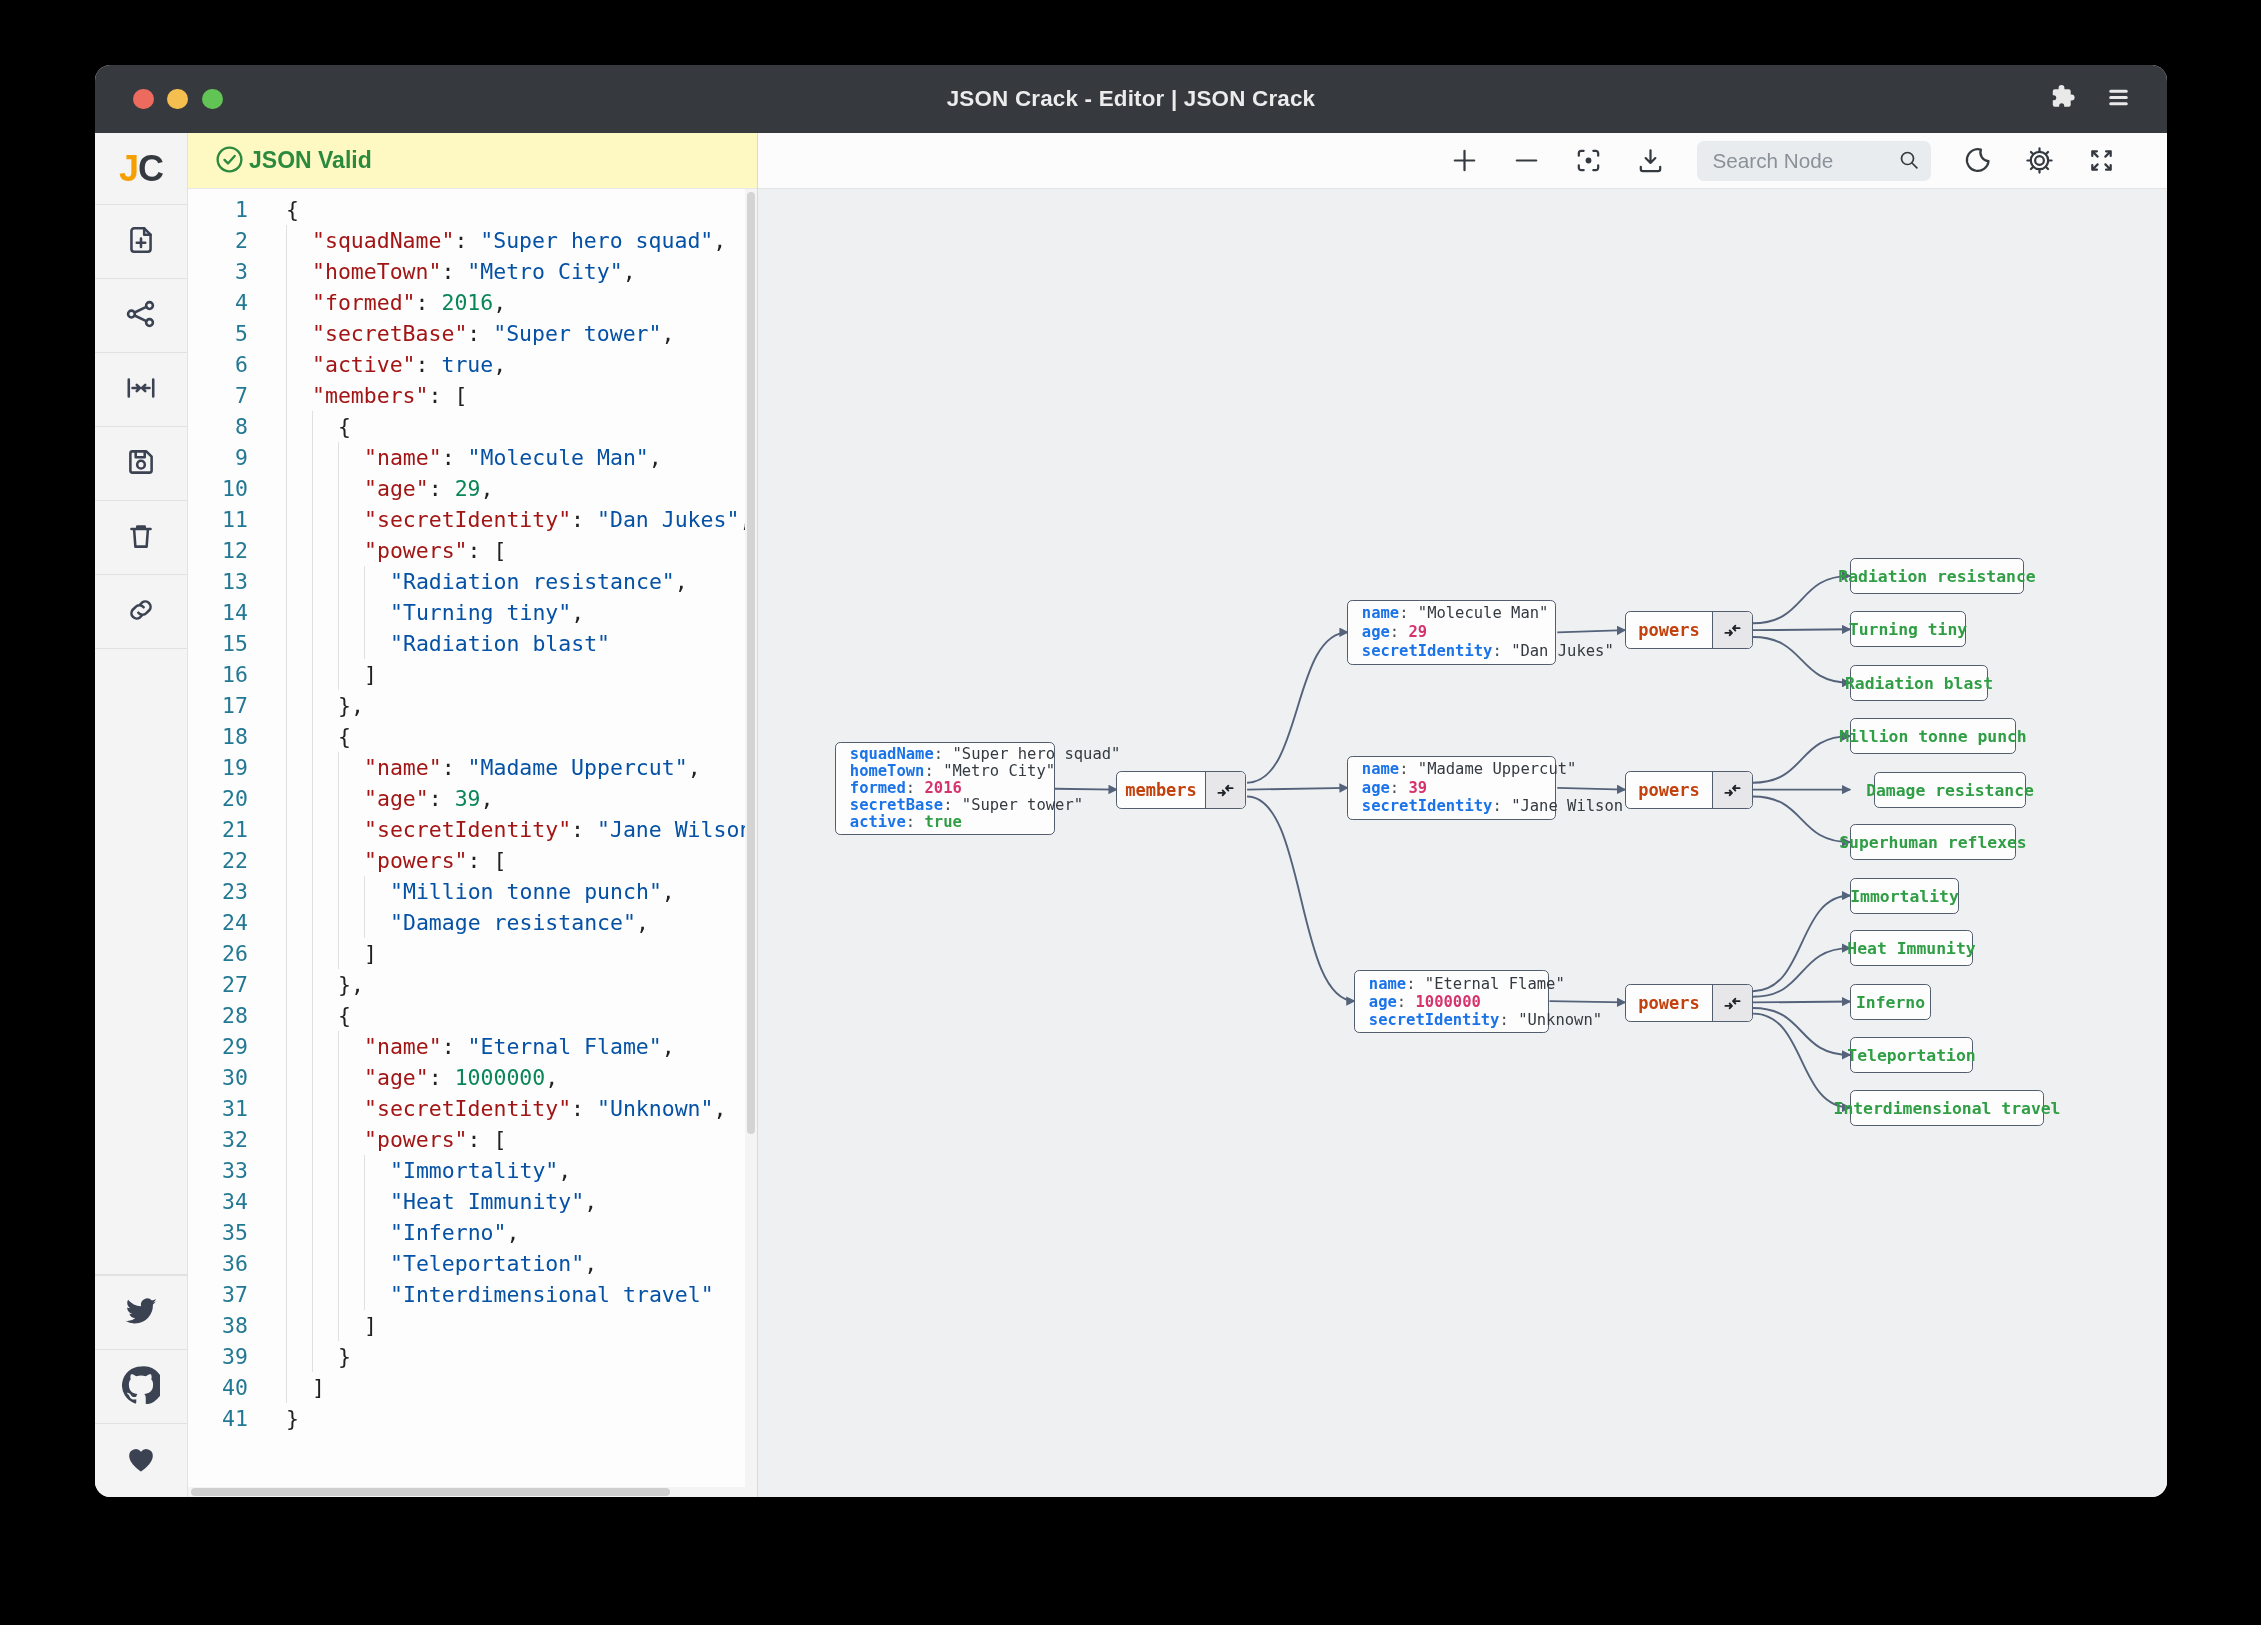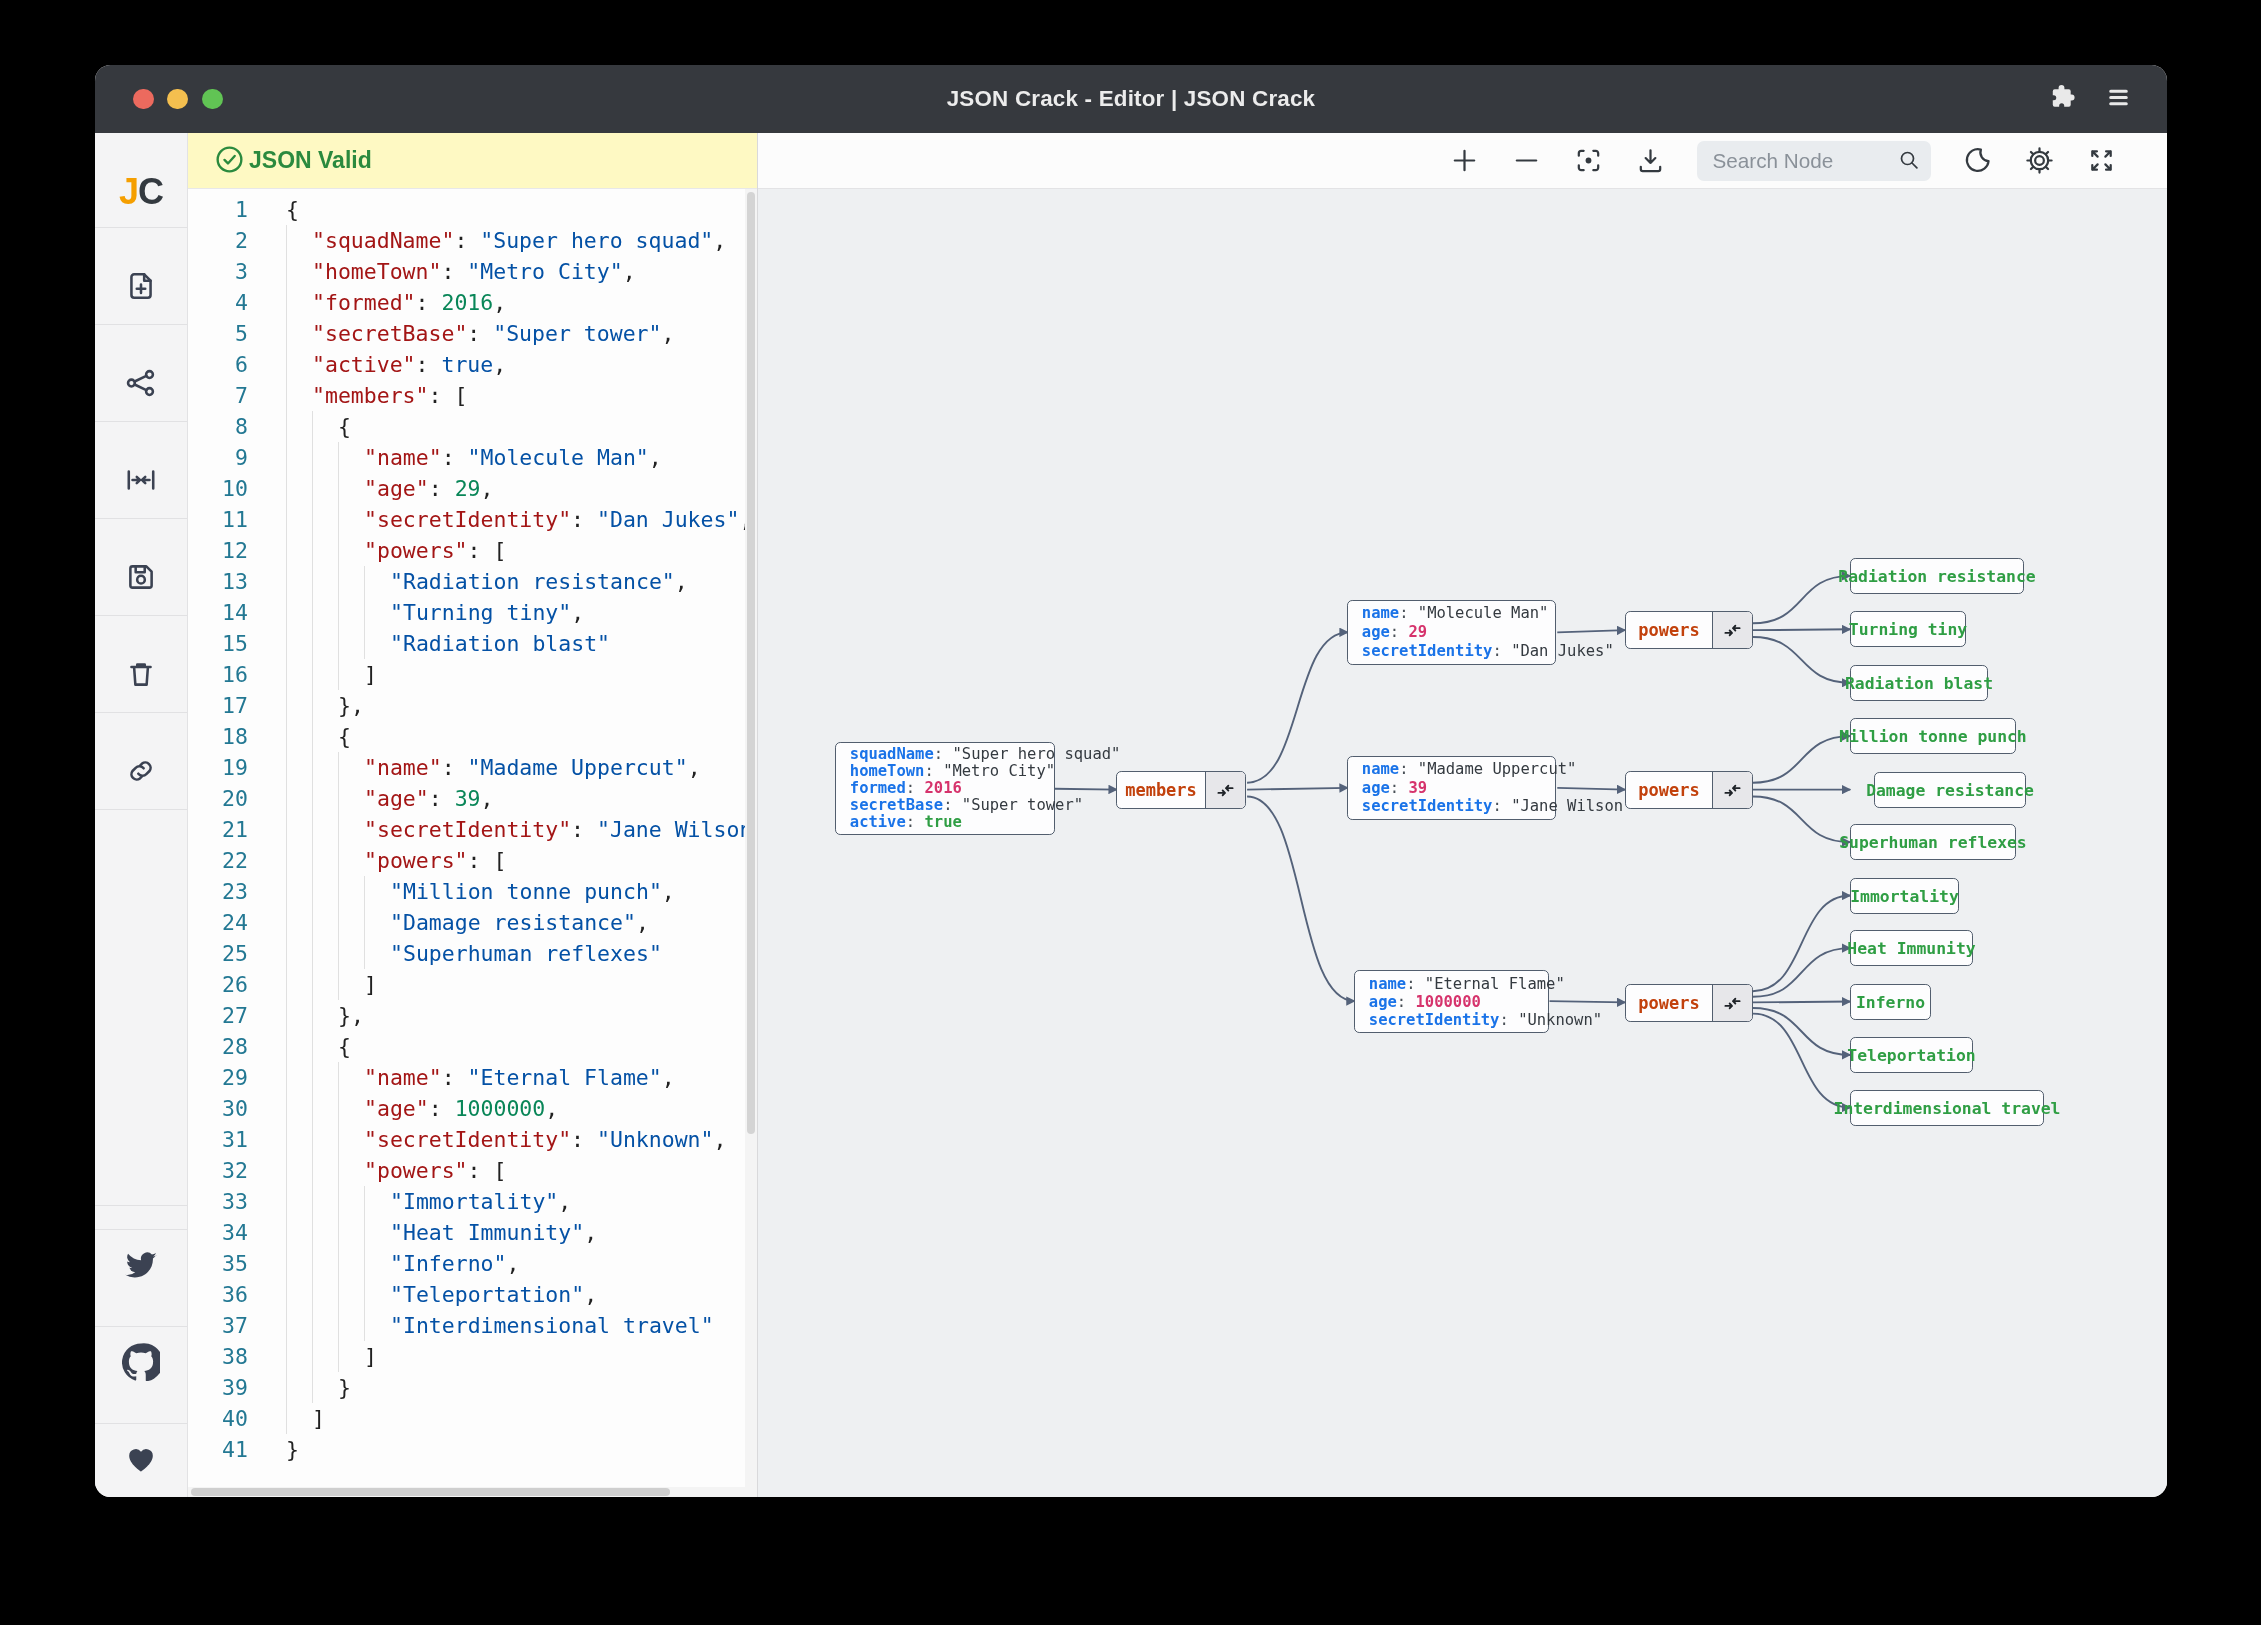--- a/index.html
+++ b/index.html
@@ -13,21 +13,21 @@
   .tlight { width:20.7px; height:20.7px; border-radius:50%; }
   .tl-red{ background:#ec6a5e; } .tl-yellow{ background:#f4bf4f; } .tl-green{ background:#61c454; }
   .win-title { position:absolute; left:0; right:0; text-align:center; color:#ececec;
                font-size:22.4px; font-weight:700; letter-spacing:0.2px; }
   .tb-right { position:absolute; right:33px; display:flex; gap:26px; align-items:center; }
   
   .main { flex:1; display:flex; min-height:0; }
   
   .sidebar { width:93px; background:#f4f4f5; border-right:0.9px solid #e2e2e4; display:flex; flex-direction:column; }
   .side-cell { height:74px; display:flex; align-items:center; justify-content:center;
-               border-bottom:0.9px solid #e1e1e3; background:transparent; border-left:none; border-right:none; border-top:none; cursor:pointer;margin-top:23px; }
+               border-bottom:0.9px solid #e1e1e3; background:transparent; border-left:none; border-right:none; border-top:none; cursor:pointer; }
   .side-cell.logo-cell { height:72px; }
   .side-spacer { flex:1; border-bottom:0.9px solid #e1e1e3; }
   .side-cell.footer { border-top:0.9px solid #e1e1e3; border-bottom:none; }
   .side-cell.footer + .side-cell.footer { border-top:0.9px solid #e1e1e3; }
   .logo-text { font-size:36px; font-weight:800; color:#343a40; letter-spacing:-0.9px; }
   .logo-text b { color:#f59f00; font-weight:800; }
   .sicon { stroke:#3b4252; stroke-width:2.4; fill:none; stroke-linecap:round; stroke-linejoin:round; }
   .sfill { fill:#3b4252; stroke:none; }
   
   .editor-panel { width:570px; flex:none; border-right:0.9px solid #d9d9db; display:flex; flex-direction:column; background:#fdfdfd; }
@@ -212,21 +212,20 @@
             <div class="eline"><span class="lnum">15</span><span class="lcode"><span class="ig"></span><span class="ig"></span><span class="ig"></span><span class="ig"></span><span class="tk-st">"Radiation blast"</span></span></div>
             <div class="eline"><span class="lnum">16</span><span class="lcode"><span class="ig"></span><span class="ig"></span><span class="ig"></span><span class="tk-pu">]</span></span></div>
             <div class="eline"><span class="lnum">17</span><span class="lcode"><span class="ig"></span><span class="ig"></span><span class="tk-pu">},</span></span></div>
             <div class="eline"><span class="lnum">18</span><span class="lcode"><span class="ig"></span><span class="ig"></span><span class="tk-pu">{</span></span></div>
             <div class="eline"><span class="lnum">19</span><span class="lcode"><span class="ig"></span><span class="ig"></span><span class="ig"></span><span class="tk-ke">"name"</span><span class="tk-pu">: </span><span class="tk-st">"Madame Uppercut"</span><span class="tk-pu">,</span></span></div>
             <div class="eline"><span class="lnum">20</span><span class="lcode"><span class="ig"></span><span class="ig"></span><span class="ig"></span><span class="tk-ke">"age"</span><span class="tk-pu">: </span><span class="tk-nu">39</span><span class="tk-pu">,</span></span></div>
             <div class="eline"><span class="lnum">21</span><span class="lcode"><span class="ig"></span><span class="ig"></span><span class="ig"></span><span class="tk-ke">"secretIdentity"</span><span class="tk-pu">: </span><span class="tk-st">"Jane Wilson"</span></span></div>
             <div class="eline"><span class="lnum">22</span><span class="lcode"><span class="ig"></span><span class="ig"></span><span class="ig"></span><span class="tk-ke">"powers"</span><span class="tk-pu">: [</span></span></div>
             <div class="eline"><span class="lnum">23</span><span class="lcode"><span class="ig"></span><span class="ig"></span><span class="ig"></span><span class="ig"></span><span class="tk-st">"Million tonne punch"</span><span class="tk-pu">,</span></span></div>
             <div class="eline"><span class="lnum">24</span><span class="lcode"><span class="ig"></span><span class="ig"></span><span class="ig"></span><span class="ig"></span><span class="tk-st">"Damage resistance"</span><span class="tk-pu">,</span></span></div>
-            <div class="eline"><span class="lnum">25</span><span class="lcode"><span class="ig"></span><span class="ig"></span><span class="ig"></span><span class="ig"></span><span class="tk-st">"Superhuman reflexes"</span></span></div>
             <div class="eline"><span class="lnum">26</span><span class="lcode"><span class="ig"></span><span class="ig"></span><span class="ig"></span><span class="tk-pu">]</span></span></div>
             <div class="eline"><span class="lnum">27</span><span class="lcode"><span class="ig"></span><span class="ig"></span><span class="tk-pu">},</span></span></div>
             <div class="eline"><span class="lnum">28</span><span class="lcode"><span class="ig"></span><span class="ig"></span><span class="tk-pu">{</span></span></div>
             <div class="eline"><span class="lnum">29</span><span class="lcode"><span class="ig"></span><span class="ig"></span><span class="ig"></span><span class="tk-ke">"name"</span><span class="tk-pu">: </span><span class="tk-st">"Eternal Flame"</span><span class="tk-pu">,</span></span></div>
             <div class="eline"><span class="lnum">30</span><span class="lcode"><span class="ig"></span><span class="ig"></span><span class="ig"></span><span class="tk-ke">"age"</span><span class="tk-pu">: </span><span class="tk-nu">1000000</span><span class="tk-pu">,</span></span></div>
             <div class="eline"><span class="lnum">31</span><span class="lcode"><span class="ig"></span><span class="ig"></span><span class="ig"></span><span class="tk-ke">"secretIdentity"</span><span class="tk-pu">: </span><span class="tk-st">"Unknown"</span><span class="tk-pu">,</span></span></div>
             <div class="eline"><span class="lnum">32</span><span class="lcode"><span class="ig"></span><span class="ig"></span><span class="ig"></span><span class="tk-ke">"powers"</span><span class="tk-pu">: [</span></span></div>
             <div class="eline"><span class="lnum">33</span><span class="lcode"><span class="ig"></span><span class="ig"></span><span class="ig"></span><span class="ig"></span><span class="tk-st">"Immortality"</span><span class="tk-pu">,</span></span></div>
             <div class="eline"><span class="lnum">34</span><span class="lcode"><span class="ig"></span><span class="ig"></span><span class="ig"></span><span class="ig"></span><span class="tk-st">"Heat Immunity"</span><span class="tk-pu">,</span></span></div>
             <div class="eline"><span class="lnum">35</span><span class="lcode"><span class="ig"></span><span class="ig"></span><span class="ig"></span><span class="ig"></span><span class="tk-st">"Inferno"</span><span class="tk-pu">,</span></span></div>

